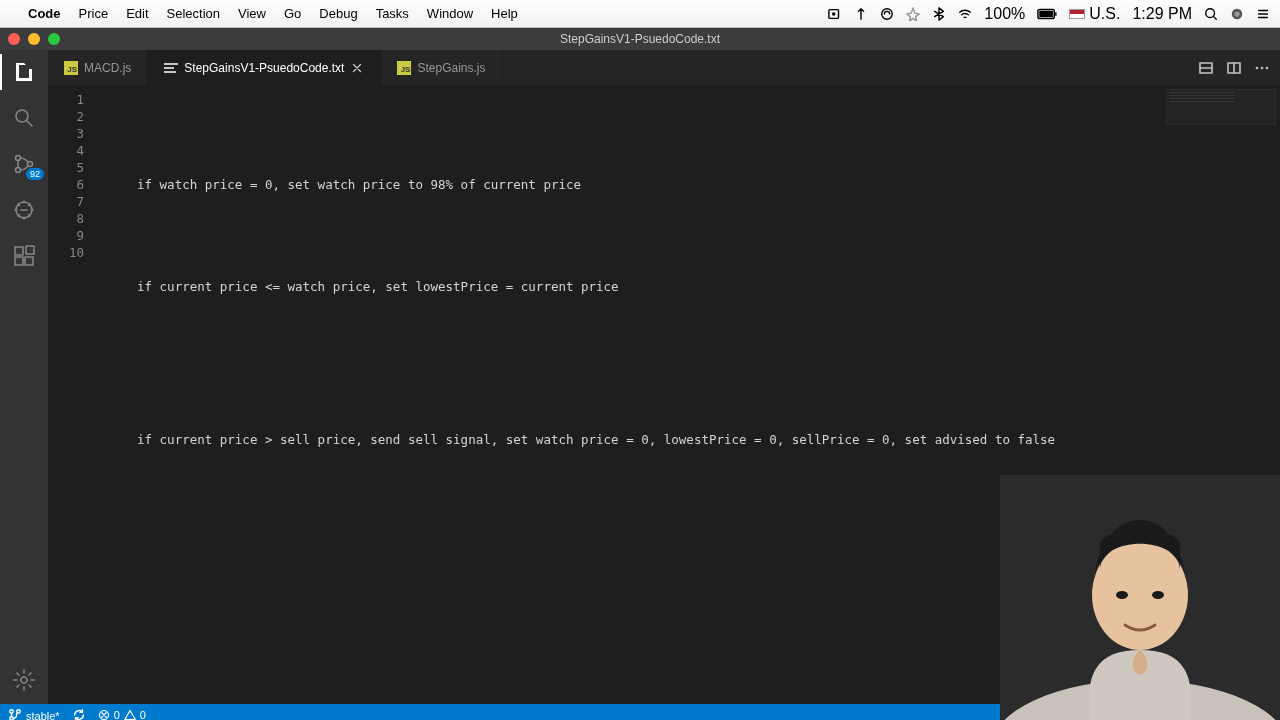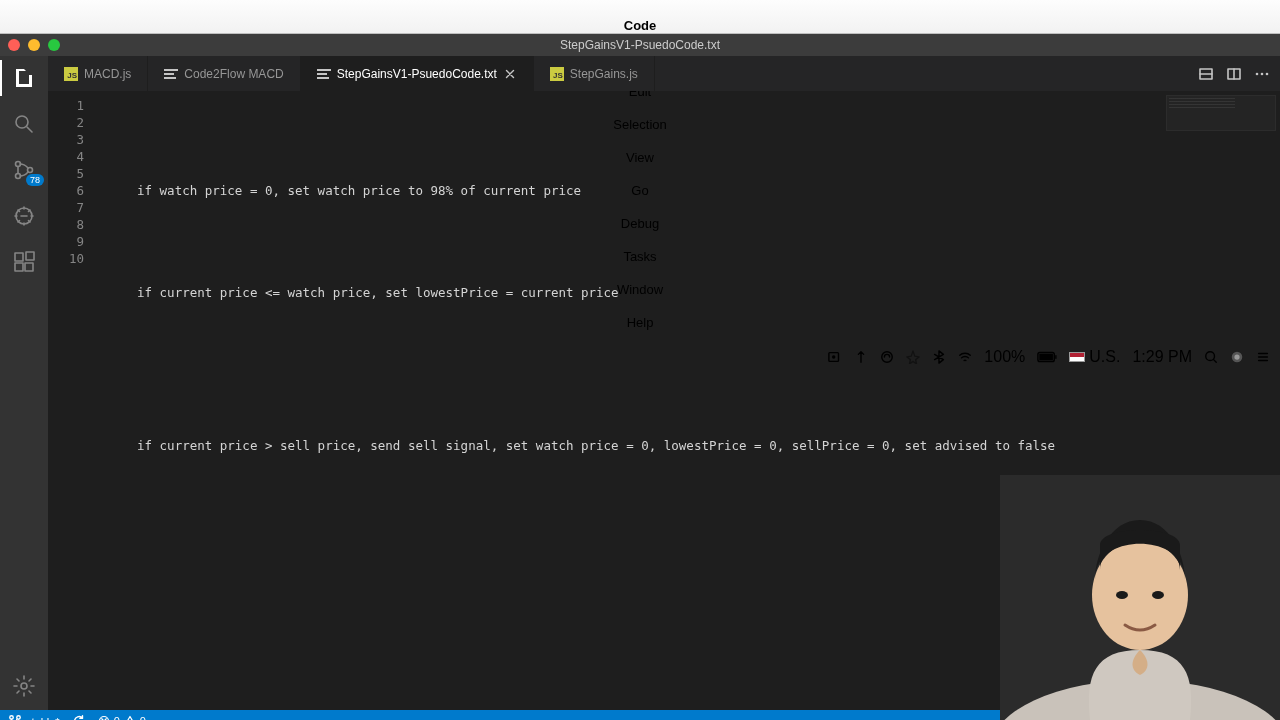--- a/index.html
+++ b/index.html
@@ -7,30 +7,29 @@
     width: 1280px;
     height: 720px;
     font-family: -apple-system, BlinkMacSystemFont, "Segoe UI", sans-serif;
     background: #1e1e1e;
     overflow: hidden;
     position: relative;
   }
 
   
   .mac-menubar {
-    height: 34px;
+    height: 28px;
     background: linear-gradient(#fdfdfd,#f2f2f2);
     display: flex;
     align-items: center;
     padding: 0 10px;
     font-size: 13px;
     color: #000;
     gap: 18px;
     border-bottom: 1px solid #bfbfbf;
-    flex-direction: column;
   }
   .mac-menubar .apple { font-size: 14px; }
   .mac-menubar .appname { font-weight: 600; }
   .mac-menubar .right {
     margin-left: auto;
     display: flex;
     align-items: center;
     gap: 12px;
     font-size: 16px;
   }
@@ -270,21 +269,21 @@
           <path d="M15 15l5 5" class="icon-stroke"></path>
         </svg>
     </div>
     <div class="act-item">
       <svg width="24" height="24" viewBox="0 0 24 24">
           <circle cx="6" cy="6" r="2.5" class="icon-stroke"></circle>
           <circle cx="6" cy="18" r="2.5" class="icon-stroke"></circle>
           <circle cx="18" cy="12" r="2.5" class="icon-stroke"></circle>
           <path d="M6 8.5v7M8 6c5 0 7 3 8 4M8 18c5 0 7-3 8-4" class="icon-stroke"></path>
         </svg>
-      <span class="badge">78</span>
+      <span class="badge">92</span>
     </div>
     <div class="act-item">
       <svg width="24" height="24" viewBox="0 0 24 24">
           <circle cx="12" cy="12" r="8" class="icon-stroke"></circle>
           <path d="M12 3v2M12 19v2M3 12h2M19 12h2M6 6l1.5 1.5M18 18l-1.5-1.5M6 18l1.5-1.5M18 6l-1.5 1.5" class="icon-stroke"></path>
           <path d="M9 12l6 0" class="icon-stroke"></path>
         </svg>
     </div>
     <div class="act-item">
       <svg width="24" height="24" viewBox="0 0 24 24">
@@ -302,28 +301,20 @@
         </svg>
     </div>
   </div>
 
   <div class="editor-area">
 
     <div class="tabbar">
       <div class="tab">
         <span class="js-badge">JS</span>
         <span>MACD.js</span>
-      </div>
-      <div class="tab">
-        <span class="txt-lines">
-            <i></i>
-            <i></i>
-            <i></i>
-          </span>
-        <span>Code2Flow MACD</span>
       </div>
       <div class="tab active">
         <span class="txt-lines">
             <i></i>
             <i></i>
             <i></i>
           </span>
         <span>StepGainsV1-PsuedoCode.txt</span>
         <svg class="close" viewBox="0 0 16 16">
             <path d="M4 4l8 8M12 4l-8 8" class="icon-stroke"></path>

